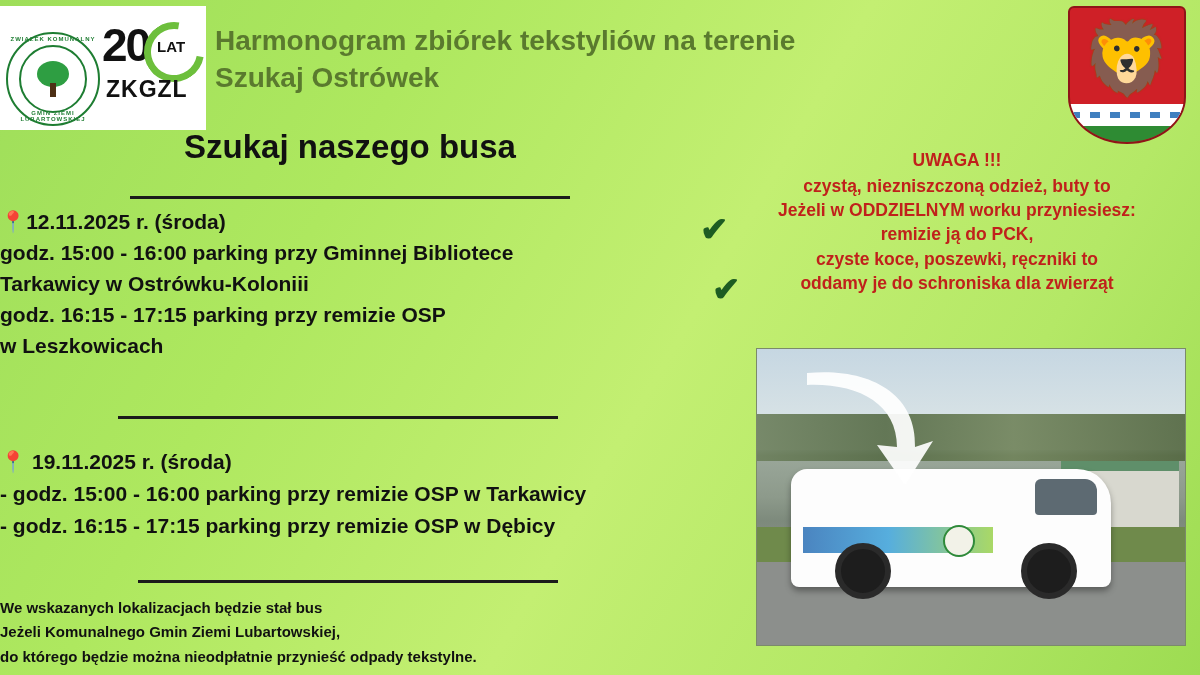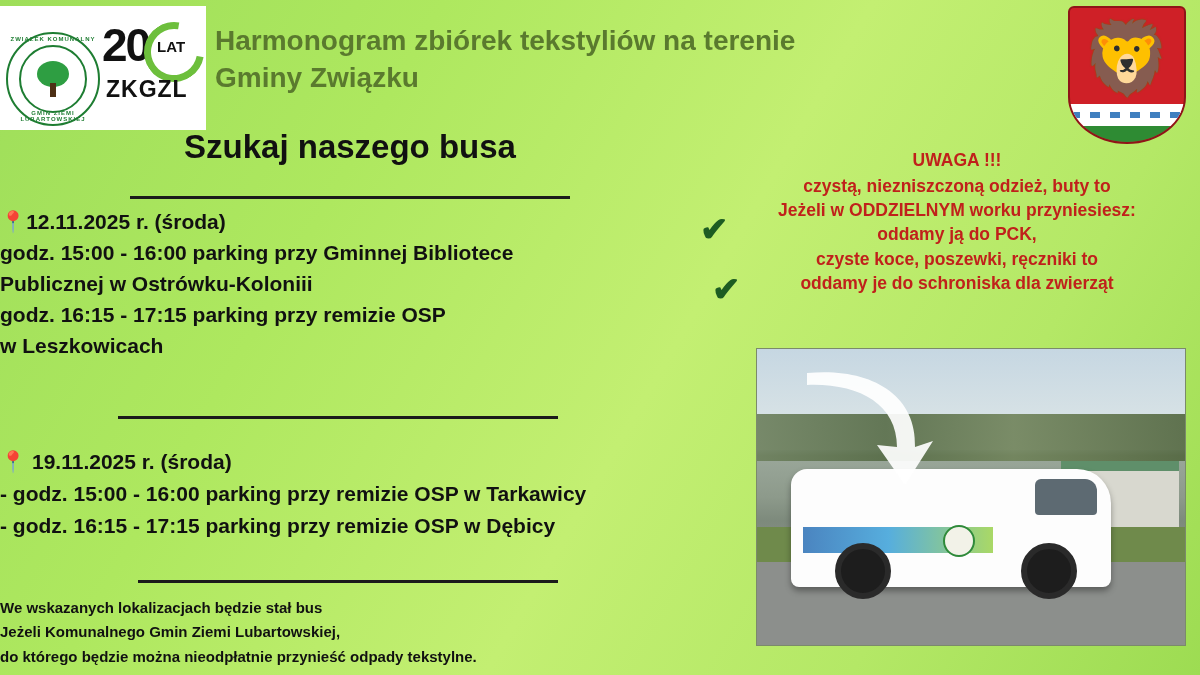--- a/index.html
+++ b/index.html
@@ -365,41 +365,41 @@
     <div class="logo-right">
       <div class="logo-20">20</div>
       <div class="logo-arc"></div>
       <div class="logo-lat">LAT</div>
       <div class="logo-zkgzl">ZKGZL</div>
     </div>
   </div>
 
   <div class="title">
     <div>Harmonogram zbiórek tekstyliów na terenie</div>
-    <div>Gminy Związku</div>
+    <div>Szukaj Ostrówek</div>
   </div>
 
   <div class="coat">
     <div class="coat-shield">
       <div class="coat-lion">🦁</div>
       <div class="coat-wave"></div>
       <div class="coat-green"></div>
     </div>
   </div>
 
   <div class="headline">Szukaj naszego busa</div>
 
   <div class="divider div1"></div>
 
   <div class="block b1">
     <div>
       <span class="pin">📍</span><span>12.11.2025 r. (środa)</span>
     </div>
     <div>godz. 15:00 - 16:00 parking przy Gminnej Bibliotece</div>
-    <div>Publicznej w Ostrówku-Koloniii</div>
+    <div>Tarkawicy w Ostrówku-Koloniii</div>
     <div>godz. 16:15 - 17:15 parking przy remizie OSP</div>
     <div>w Leszkowicach</div>
   </div>
 
   <div class="divider div2"></div>
 
   <div class="block b2">
     <div>
       <span class="pin">📍</span> <span>19.11.2025 r. (środa)</span>
     </div>
@@ -412,21 +412,21 @@
   <div class="footer-note">
     <div>We wskazanych lokalizacjach będzie stał bus</div>
     <div>Jeżeli Komunalnego Gmin Ziemi Lubartowskiej,</div>
     <div>do którego będzie można nieodpłatnie przynieść odpady tekstylne.</div>
   </div>
 
   <div class="uwaga">
     <span class="uwaga-head">UWAGA !!!</span>
     <div>czystą, niezniszczoną odzież, buty to</div>
     <div>Jeżeli w ODDZIELNYM worku przyniesiesz:</div>
-    <div>oddamy ją do PCK,</div>
+    <div>remizie ją do PCK,</div>
     <div>czyste koce, poszewki, ręczniki to</div>
     <div>oddamy je do schroniska dla zwierząt</div>
   </div>
   <div class="check check1">✔</div>
   <div class="check check2">✔</div>
 
   <div class="photo">
     <div class="sky"></div>
     <div class="trees"></div>
     <div class="building"></div>

